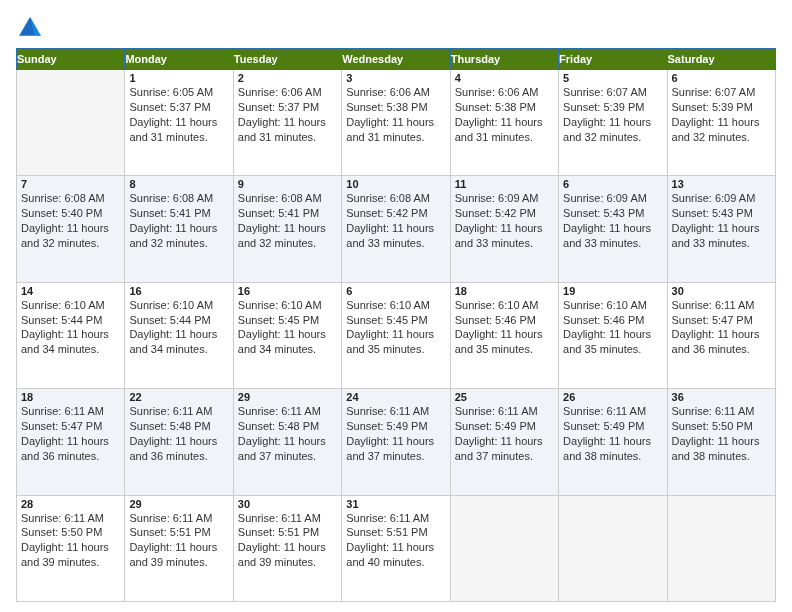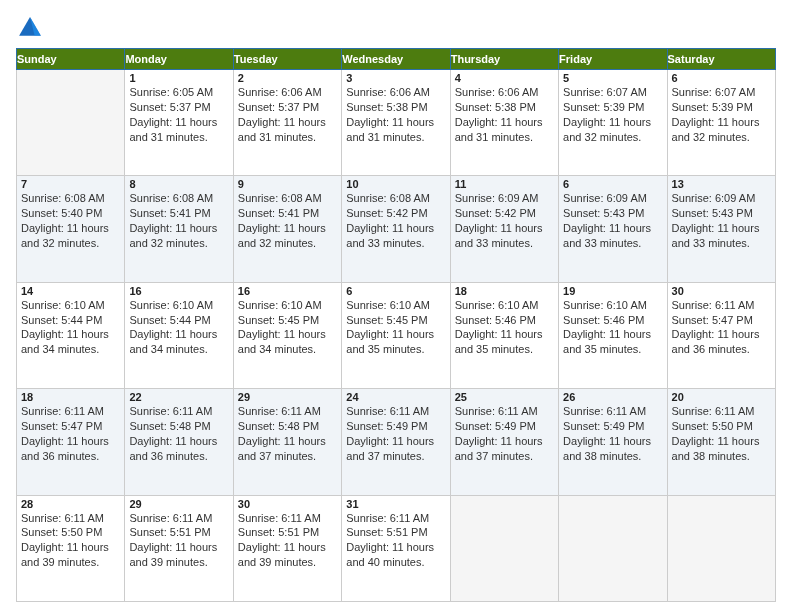--- a/index.html
+++ b/index.html
@@ -243,21 +243,21 @@
           </td>
           <td>
             <span class="day-number">25</span>
 <div class="day-detail">Sunrise: 6:11 AM<br>Sunset: 5:49 PM<br>Daylight: 11 hours and 37 minutes.</div>
           </td>
           <td>
             <span class="day-number">26</span>
 <div class="day-detail">Sunrise: 6:11 AM<br>Sunset: 5:49 PM<br>Daylight: 11 hours and 38 minutes.</div>
           </td>
           <td>
-            <span class="day-number">20</span>
+            <span class="day-number">36</span>
 <div class="day-detail">Sunrise: 6:11 AM<br>Sunset: 5:50 PM<br>Daylight: 11 hours and 38 minutes.</div>
           </td>
         </tr>
         <tr>
           <td>
             <span class="day-number">28</span>
 <div class="day-detail">Sunrise: 6:11 AM<br>Sunset: 5:50 PM<br>Daylight: 11 hours and 39 minutes.</div>
           </td>
           <td>
             <span class="day-number">29</span>

